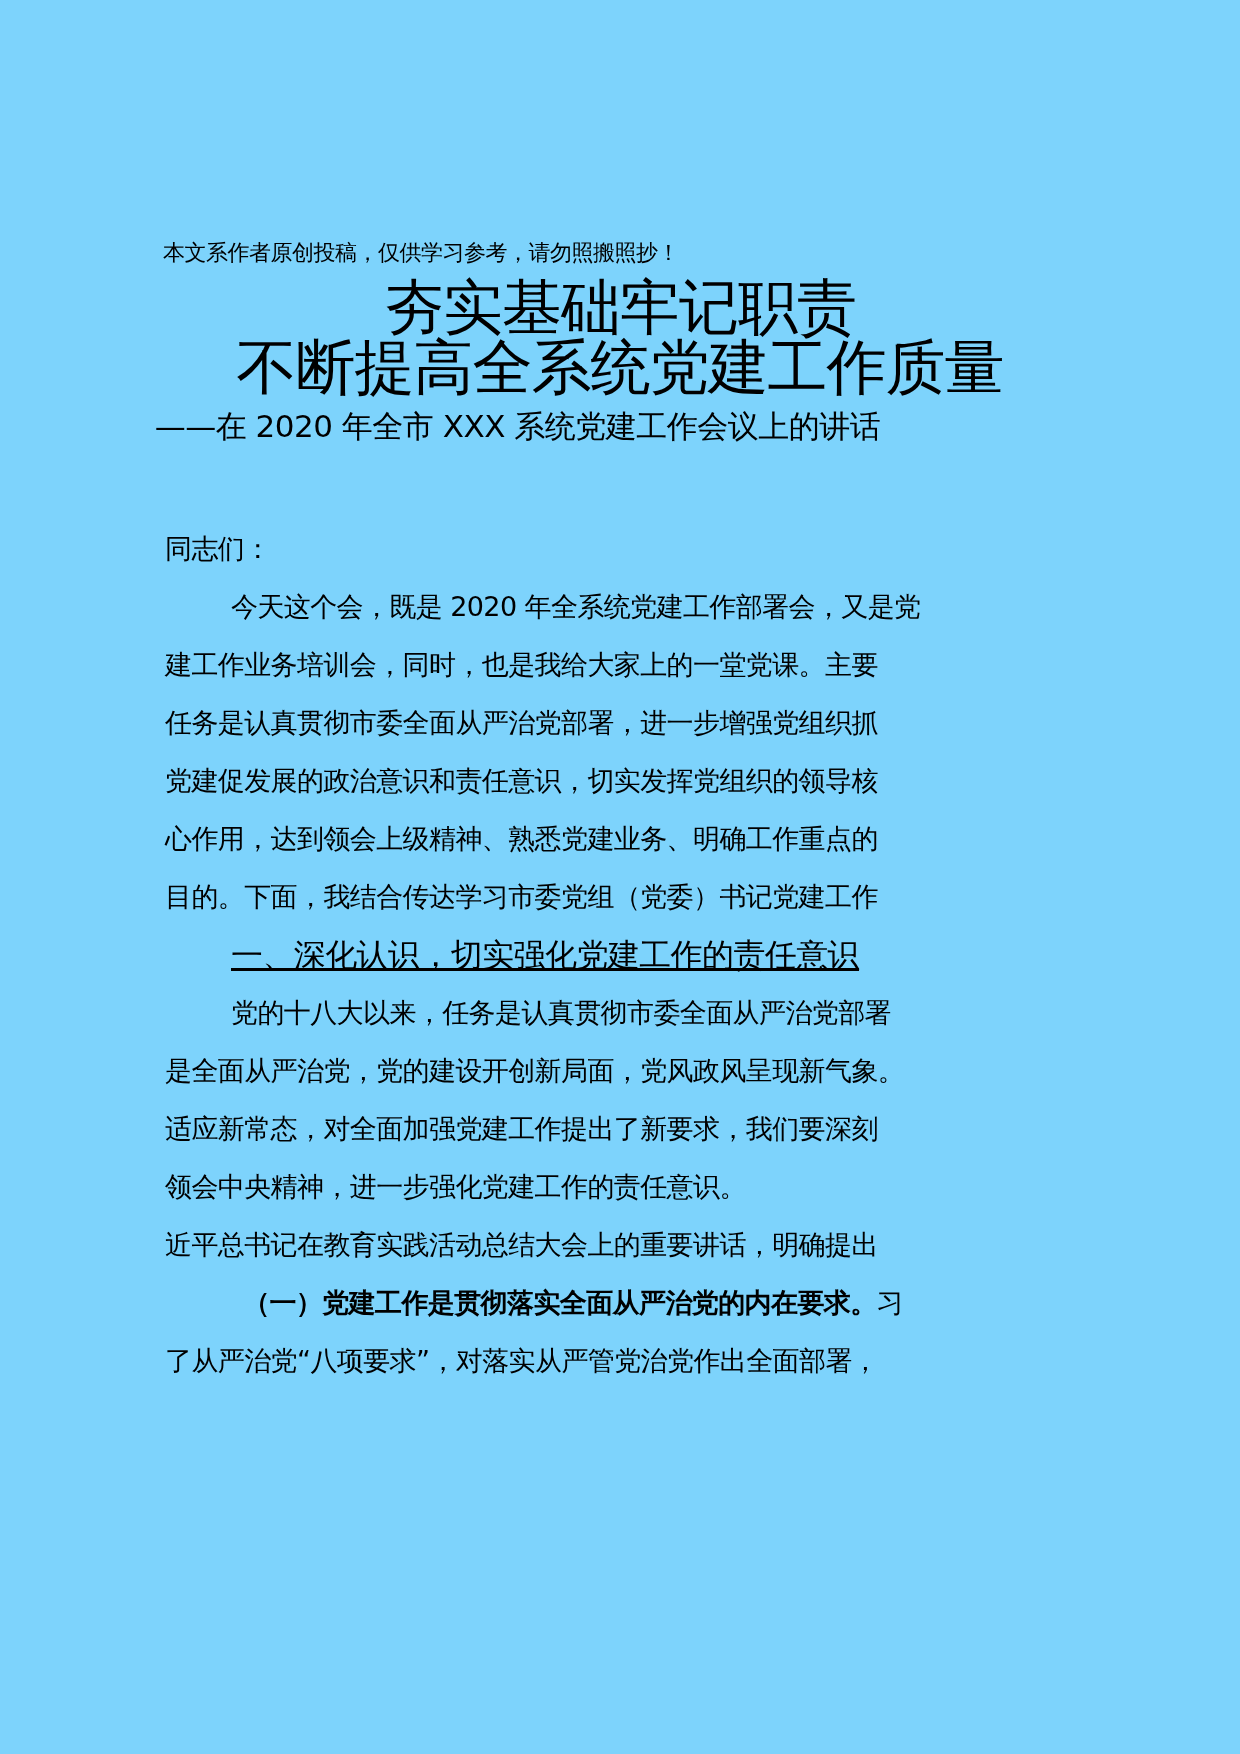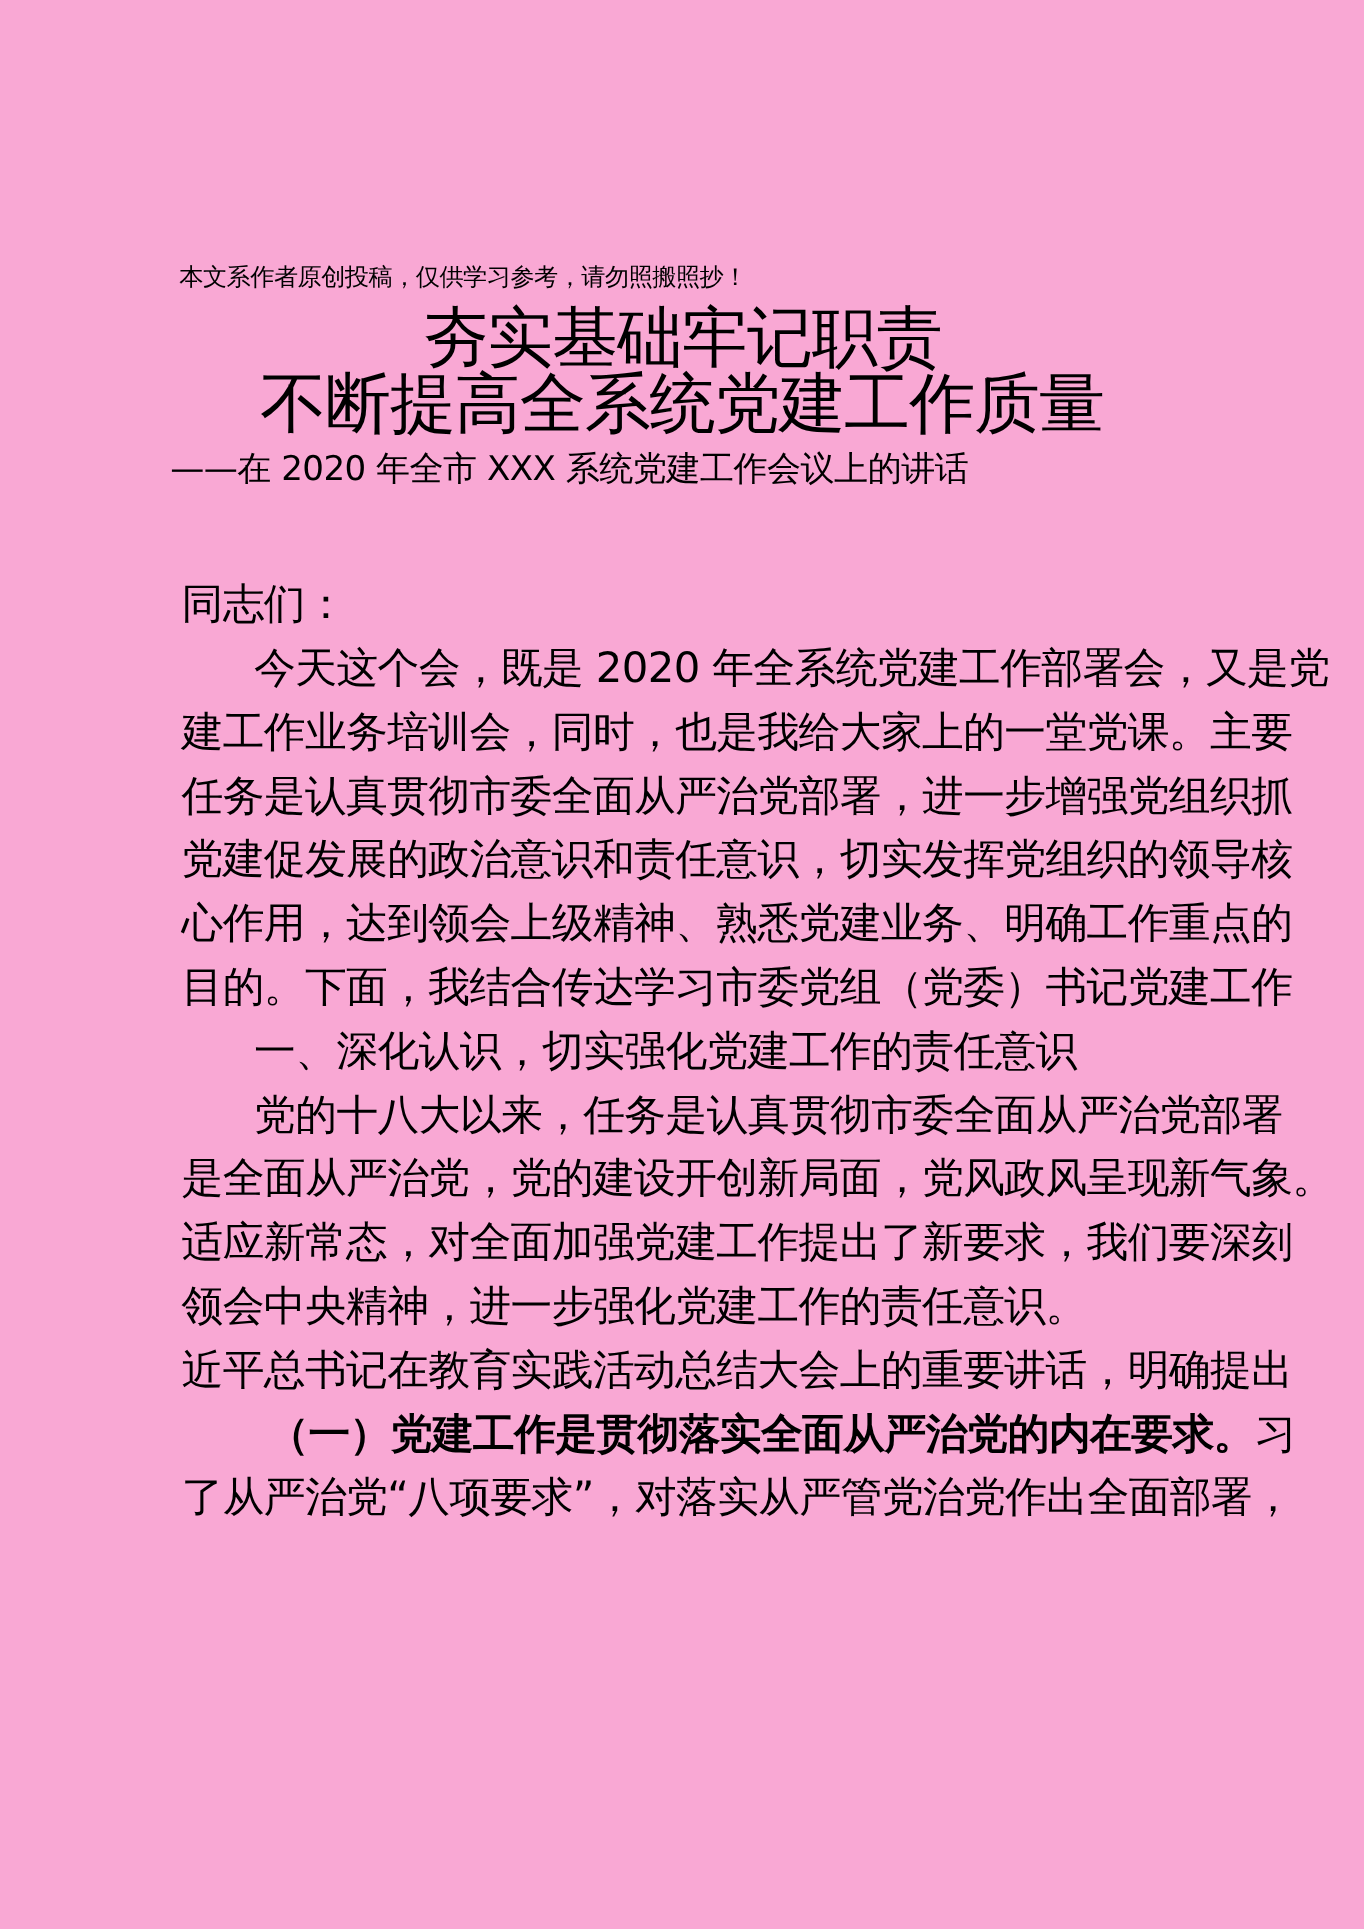--- a/index.html
+++ b/index.html
@@ -1,28 +1,28 @@
 <!DOCTYPE html>
 <html><head>
 <meta charset="utf-8">
 <style>
   html, body { margin: 0; padding: 0; background: #ffffff; }
   body { width: 1240px; height: 1754px; position: relative; overflow: hidden;
          font-family: "DejaVu Sans", "Liberation Sans", sans-serif; color: #000; }
-  .page { position: absolute; left: 0; top: 0; width: 1240px; height: 1754px; background: #f9a8d4; }
+  .page { position: absolute; left: 0; top: 0; width: 1240px; height: 1754px; background: #7dd3fc; }
   .disclaimer { position: absolute; left: 163px; top: 240px; font-size: 22px; line-height: 26px; white-space: nowrap; letter-spacing: -0.5px; }
   .title { position: absolute; left: 0; width: 1240px; text-align: center; font-size: 60px; line-height: 54px; white-space: nowrap; letter-spacing: -1px; }
   .title1 { top: 280px; }
   .title2 { top: 340px; }
   .subtitle { position: absolute; left: 0; width: 1015px; top: 405px; text-align: center; font-size: 31px; line-height: 42px; white-space: nowrap; letter-spacing: -0.5px; padding-left: 20px; box-sizing: border-box; }
   .body { position: absolute; left: 165px; top: 520px; width: 930px; }
-  .line { height: 58px; font-size: 38px; line-height: 58px; white-space: nowrap; letter-spacing: -0.6px; }
+  .line { height: 58px; font-size: 27px; line-height: 58px; white-space: nowrap; letter-spacing: -0.6px; }
   .indent { padding-left: 66px; }
   .indent2 { padding-left: 78px; }
-  .heading1 { font-size: 38px; }
+  .heading1 { font-size: 32px; text-decoration: underline; }
   .bold { font-weight: bold; }
 </style>
 </head>
 <body>
 
 <div class="page">
   <div class="disclaimer">本文系作者原创投稿，仅供学习参考，请勿照搬照抄！</div>
   <div class="title title1">夯实基础牢记职责</div>
   <div class="title title2">不断提高全系统党建工作质量</div>
   <div class="subtitle">——在 2020 年全市 XXX 系统党建工作会议上的讲话</div>

